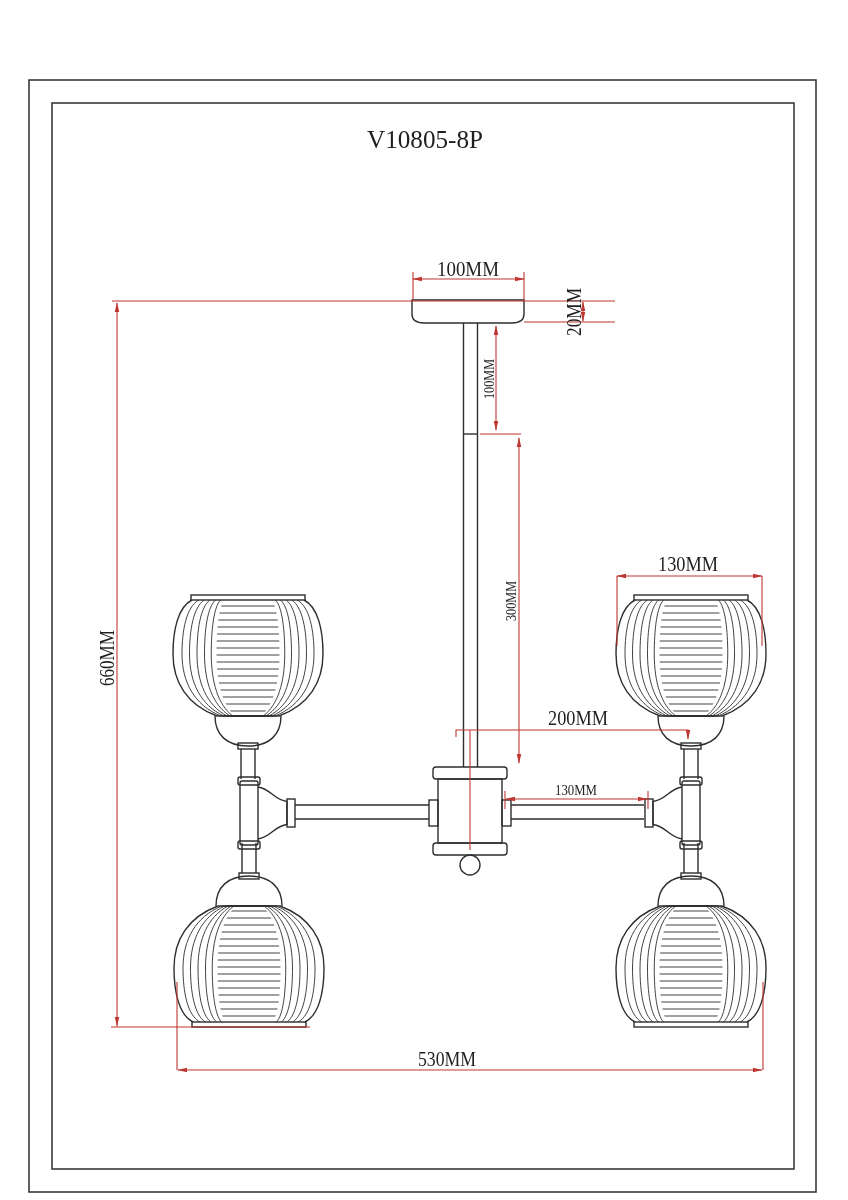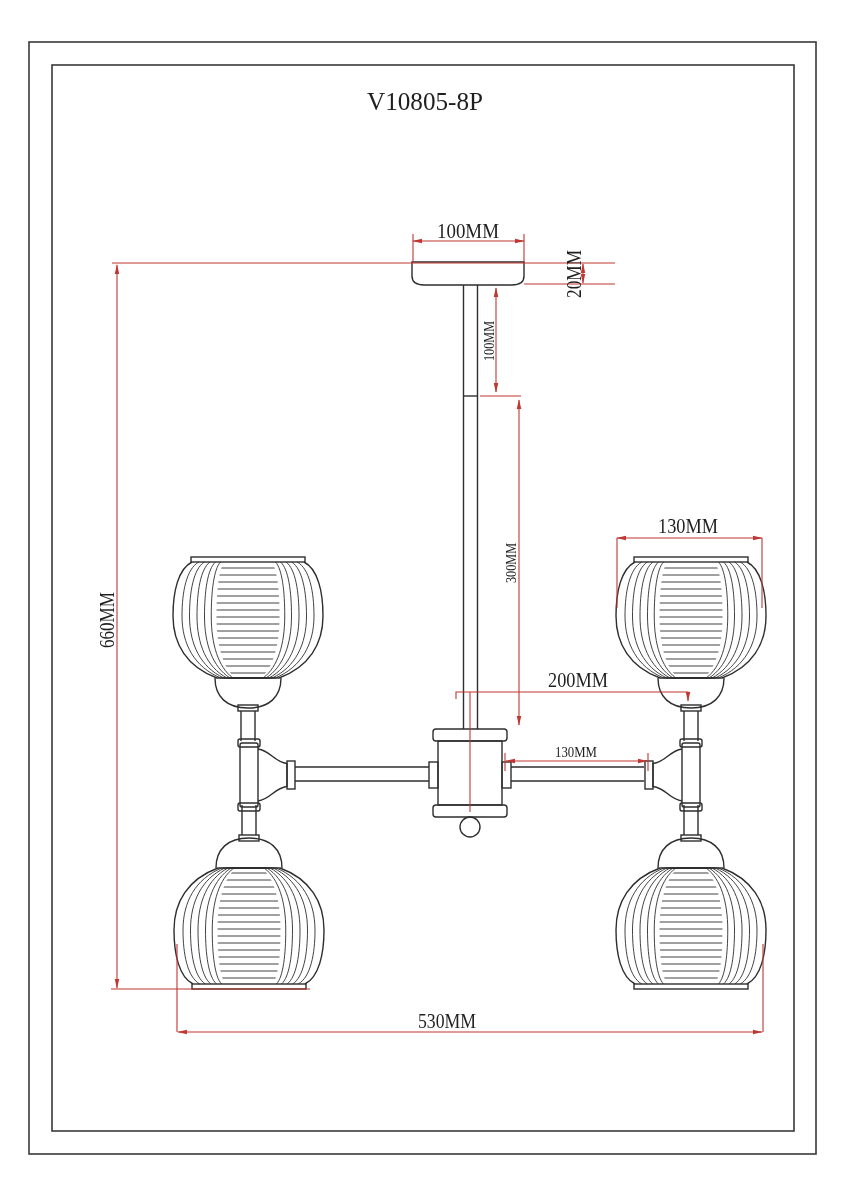--- a/index.html
+++ b/index.html
@@ -1,16 +1,16 @@
 <!DOCTYPE html>
 <html><head>
 <meta charset="utf-8">
 <style>
   html,body{margin:0;padding:0;background:#ffffff;}
-  .page{position:relative;width:848px;height:1156px;background:#ffffff;overflow:hidden;}
+  .page{position:relative;width:848px;height:1156px;background:#ffffff;overflow:hidden;margin-top:38px;}
   svg{display:block;}
   text{font-family:"Liberation Serif","DejaVu Serif",serif;fill:#1f1f1f;}
   .frame{fill:none;stroke:#3a3a3a;stroke-width:1.6;}
   .blk{stroke:#2e2e2e;fill:none;stroke-width:1.4;stroke-linecap:butt;}
   .hair{stroke:#2e2e2e;fill:none;stroke-width:0.9;}
   .dim{stroke:#bf3732;fill:none;stroke-width:1.1;}
   .dimfill{fill:#bf3732;stroke:none;}
 </style>
 </head>
 <body>

